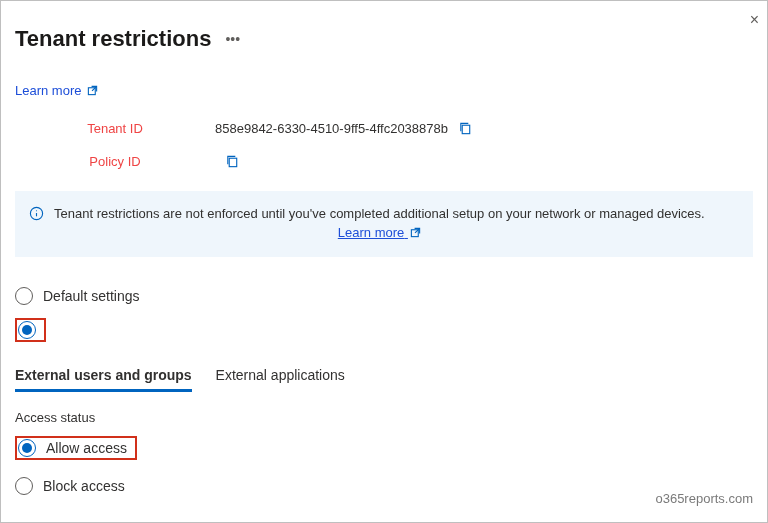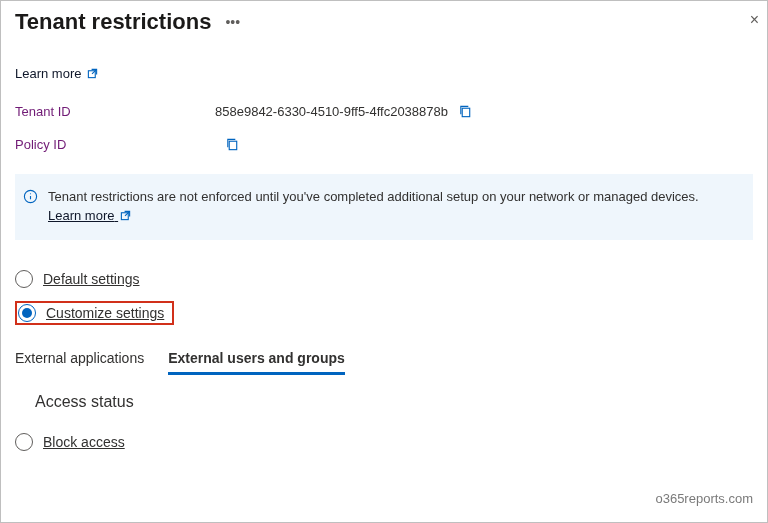--- a/index.html
+++ b/index.html
@@ -15,21 +15,21 @@
     height: 523px;
     border: 1px solid #bfbfbf;
     position: relative;
     overflow: hidden;
     padding: 0;
   }
   .header {
     display: flex;
     align-items: center;
     gap: 10px;
-    padding: 8px 14px 6px;
+    padding: 25px 14px 6px;
   }
   h1 {
     font-size: 22px;
     font-weight: 600;
     margin: 0;
     color: #1b1a19;
   }
   .more-dots {
     font-size: 14px;
     color: #605e5c;
@@ -37,66 +37,66 @@
     cursor: pointer;
     padding: 2px 4px;
   }
   .intro {
     padding: 6px 14px 2px;
     font-size: 13px;
     color: #323130;
     line-height: 1.4;
   }
   .link {
-    color: #0f172a;
+    color: #1d4ed8;
     text-decoration: none;
     cursor: pointer;
     font-size: 13px;
   }
   .ext-icon {
     display: inline-block;
     margin-left: 2px;
     vertical-align: -1px;
   }
   .kv {
     display: flex;
     padding: 4px 14px;
     font-size: 13px;
     align-items: center;
   }
-  .kv-label { width: 200px; color: #701a75; }
+  .kv-label { width: 200px; color: #ef4444; text-align: center; }
   .kv-value { color: #323130; }
   .copy-icon {
     display: inline-flex;
     margin-left: 10px;
     cursor: pointer;
     vertical-align: middle;
   }
   .info-box {
     margin: 18px 14px 10px;
     background: #eff6fc;
     display: flex;
-    padding: 14px 8px;
+    padding: 14px 14px;
     gap: 10px;
     font-size: 13px;
+    text-align: center;
   }
   .info-icon { flex: 0 0 auto; margin-top: 1px; }
   .info-text { line-height: 1.4; }
   .radio-group {
     padding: 14px 14px 0;
   }
   .radio-row {
     display: flex;
     align-items: center;
     gap: 10px;
     height: 30px;
     font-size: 14px;
     color: #323130;
     cursor: pointer;
-    text-decoration: underline;
   }
   .radio {
     width: 18px; height: 18px;
     border: 1px solid #605e5c;
     border-radius: 50%;
     display: flex;
     align-items: center; justify-content: center;
     background: #fff;
   }
   .radio.selected { border-color: #0064bf; }
@@ -119,23 +119,22 @@
     padding-bottom: 6px;
     cursor: pointer;
     color: #323130;
   }
   .tab.active {
     font-weight: 600;
     border-bottom: 3px solid #0064bf;
   }
   .section-label {
     padding: 18px 14px 8px;
-    font-size: 16px;
-    color: #323130;
-    margin-left: 20px;
+    font-size: 13px;
+    color: #323130;
   }
   .watermark {
     position: absolute;
     right: 14px;
     bottom: 16px;
     font-size: 13px;
     color: #7a7a7a;
   }
   .close-x {
     position: absolute;
@@ -228,38 +227,47 @@
         </span>
       <span>Default settings</span>
     </div>
     <div style="height:4px"></div>
     <div class="radio-row">
       <span class="highlight-box">
         <span style="display:inline-flex;align-items:center;gap:10px;">
           <span class="radio selected">
               <span class="dot"></span>
             </span>
-          <span>Customize settings</span>
         </span>
       </span>
     </div>
   </div>
 
   <div class="tabs">
+    <div class="tab active">
+      <span>External users and groups</span>
+    </div>
     <div class="tab">
       <span>External applications</span>
     </div>
-    <div class="tab active">
-      <span>External users and groups</span>
-    </div>
   </div>
 
   <div class="section-label">Access status</div>
 
   <div class="radio-group" style="padding-top:0">
+    <div class="radio-row">
+      <span class="highlight-box">
+        <span style="display:inline-flex;align-items:center;gap:10px;">
+          <span class="radio selected">
+              <span class="dot"></span>
+            </span>
+          <span>Allow access</span>
+        </span>
+      </span>
+    </div>
     <div style="height:8px"></div>
     <div class="radio-row">
       <span class="radio">
           <span class="dot"></span>
         </span>
       <span>Block access</span>
     </div>
   </div>
 
   <div class="watermark">o365reports.com</div>

